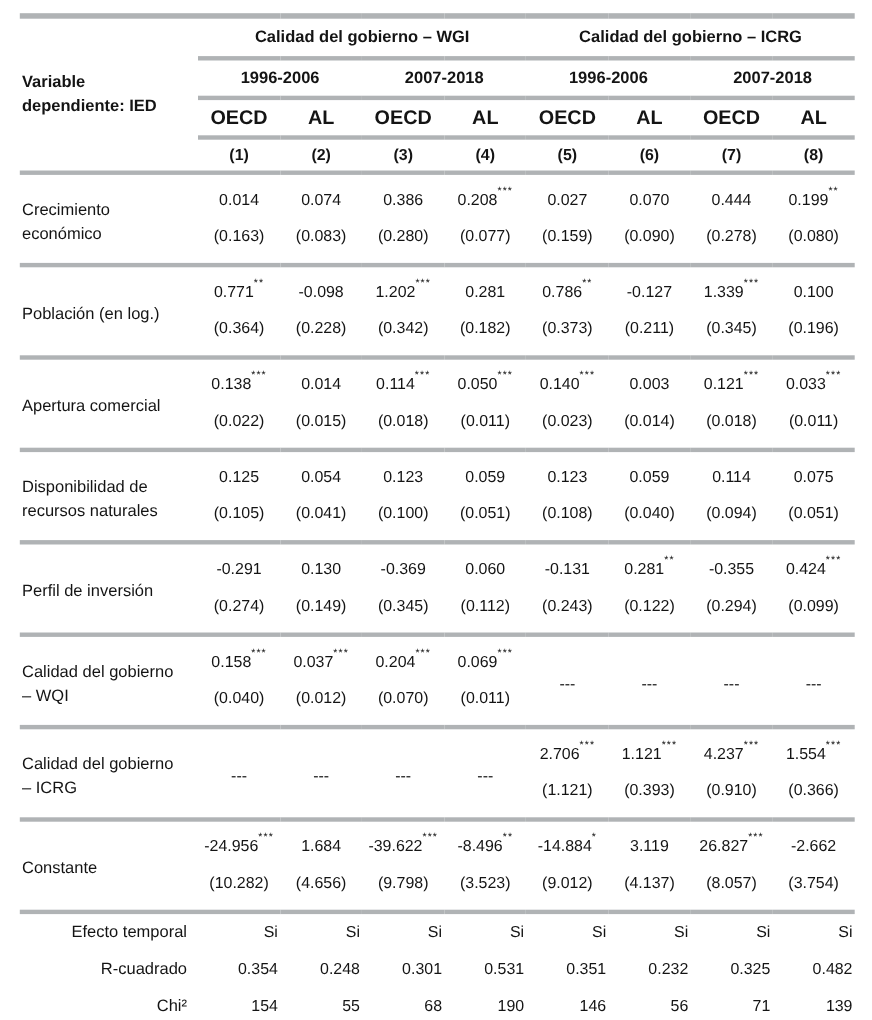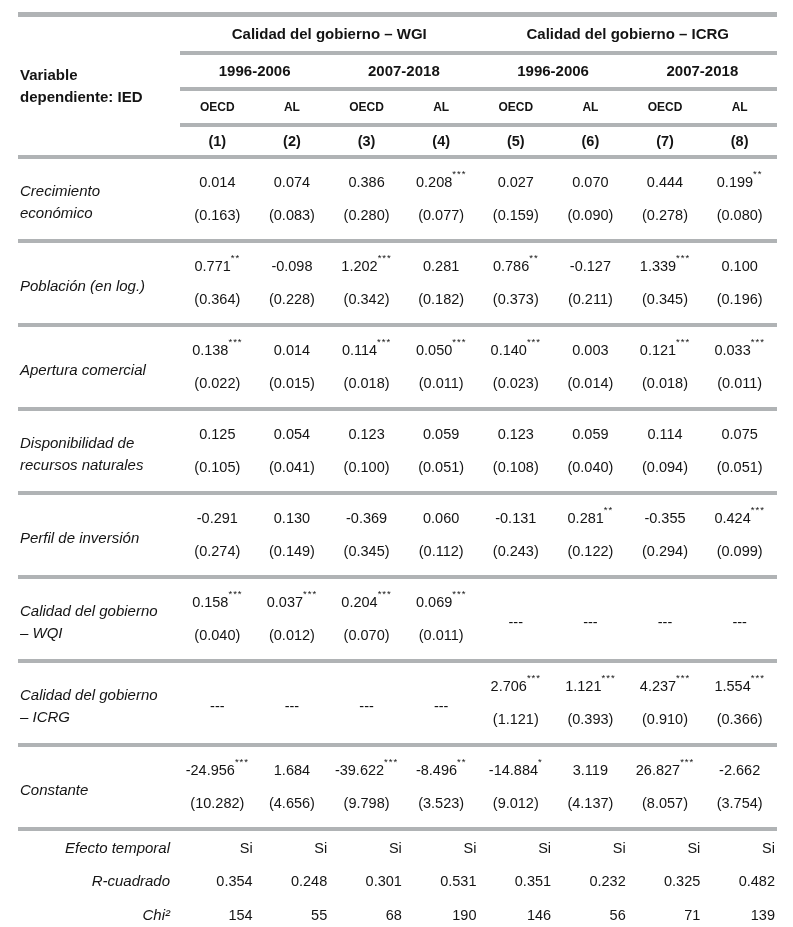--- a/index.html
+++ b/index.html
@@ -23,31 +23,31 @@
     font-weight:normal;
     text-align:center;
     vertical-align:middle;
     font-size:14.5px;
     line-height:1.25;
     overflow:hidden;
   }
   
   tr.group-row th{height:34px;font-weight:bold;font-size:15px;}
   tr.period-row th{height:32px;font-weight:bold;font-size:15px;}
-  tr.subcol-row th{height:32px;font-weight:bold;font-size:12px;}
+  tr.subcol-row th{height:32px;font-weight:bold;font-size:18px;}
   tr.colnum-row td{height:28px;font-weight:bold;font-size:14.5px;}
   th.corner{
     text-align:left;vertical-align:middle;
     font-weight:bold;font-size:15px;line-height:1.5;
     padding-right:28px;
   }
   .rule-b{border-bottom:4px solid #b0b3b5;}
   
   td.rowlabel{
-    text-align:left;font-style:italic;font-size:15px;line-height:1.5;
+    text-align:left;font-size:15px;line-height:1.5;
     vertical-align:middle;padding-right:10px;
   }
   tr.coef-row td{height:34px;padding-top:6px;}
   tr.se-row td{height:32px;padding-bottom:8px;margin-top:16px;}
   td.dash-cell{vertical-align:middle;padding:0 2px;}
   sup.star{font-size:9.5px;line-height:0;vertical-align:top;position:relative;top:1px;letter-spacing:1px;}
   
   tr.stat-row td{height:33.5px;font-size:14.5px;text-align:right;}
   tr.stat-row td.rowlabel{font-size:15px;}
 </style>

